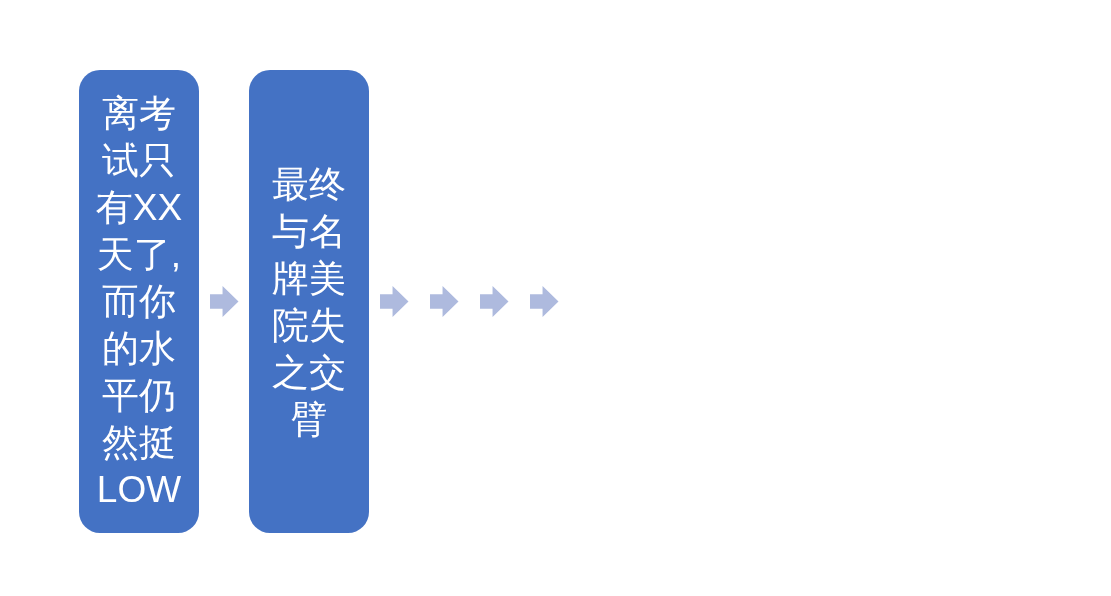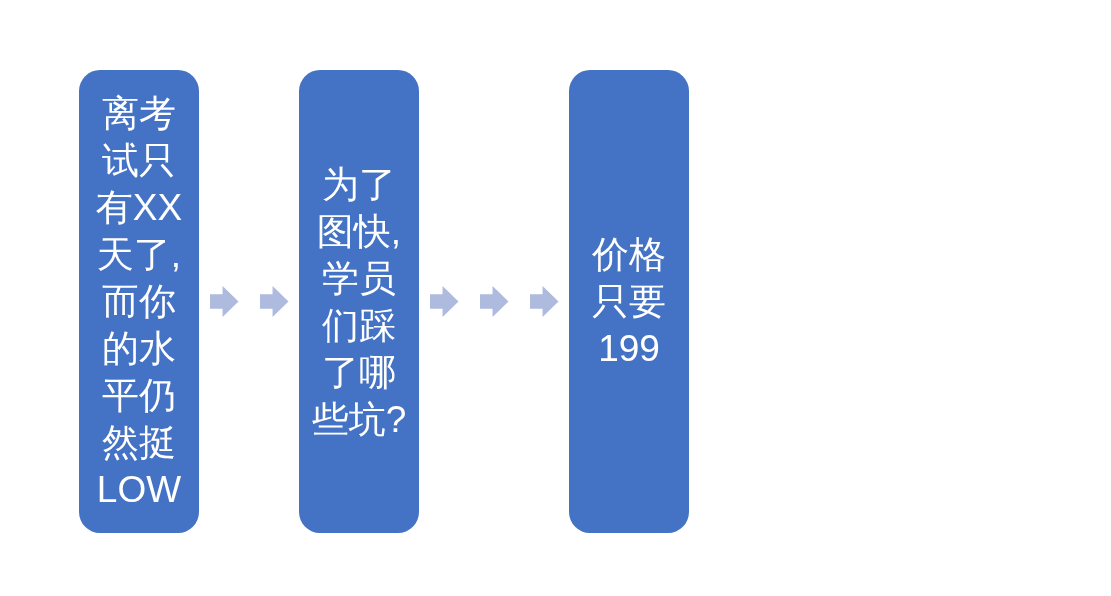--- a/index.html
+++ b/index.html
@@ -69,40 +69,35 @@
 天了,
 而你
 的水
 平仍
 然挺
 LOW</span>
     </div>
 
     <div class="arrow"></div>
 
-
-    <div class="arrow"></div>
-
     <div class="step">
-      <span class="step-text">为了
-图快,
-学员
-们踩
-了哪
-些坑?</span>
+      <span class="step-text">最终
+与名
+牌美
+院失
+之交
+臂</span>
     </div>
 
     <div class="arrow"></div>
 
 
     <div class="arrow"></div>
 
 
     <div class="arrow"></div>
 
-    <div class="step">
-      <span class="step-text">价格
-只要
-199</span>
-    </div>
+
+    <div class="arrow"></div>
+
 
   </div>
 </div>
 
 </body></html>

